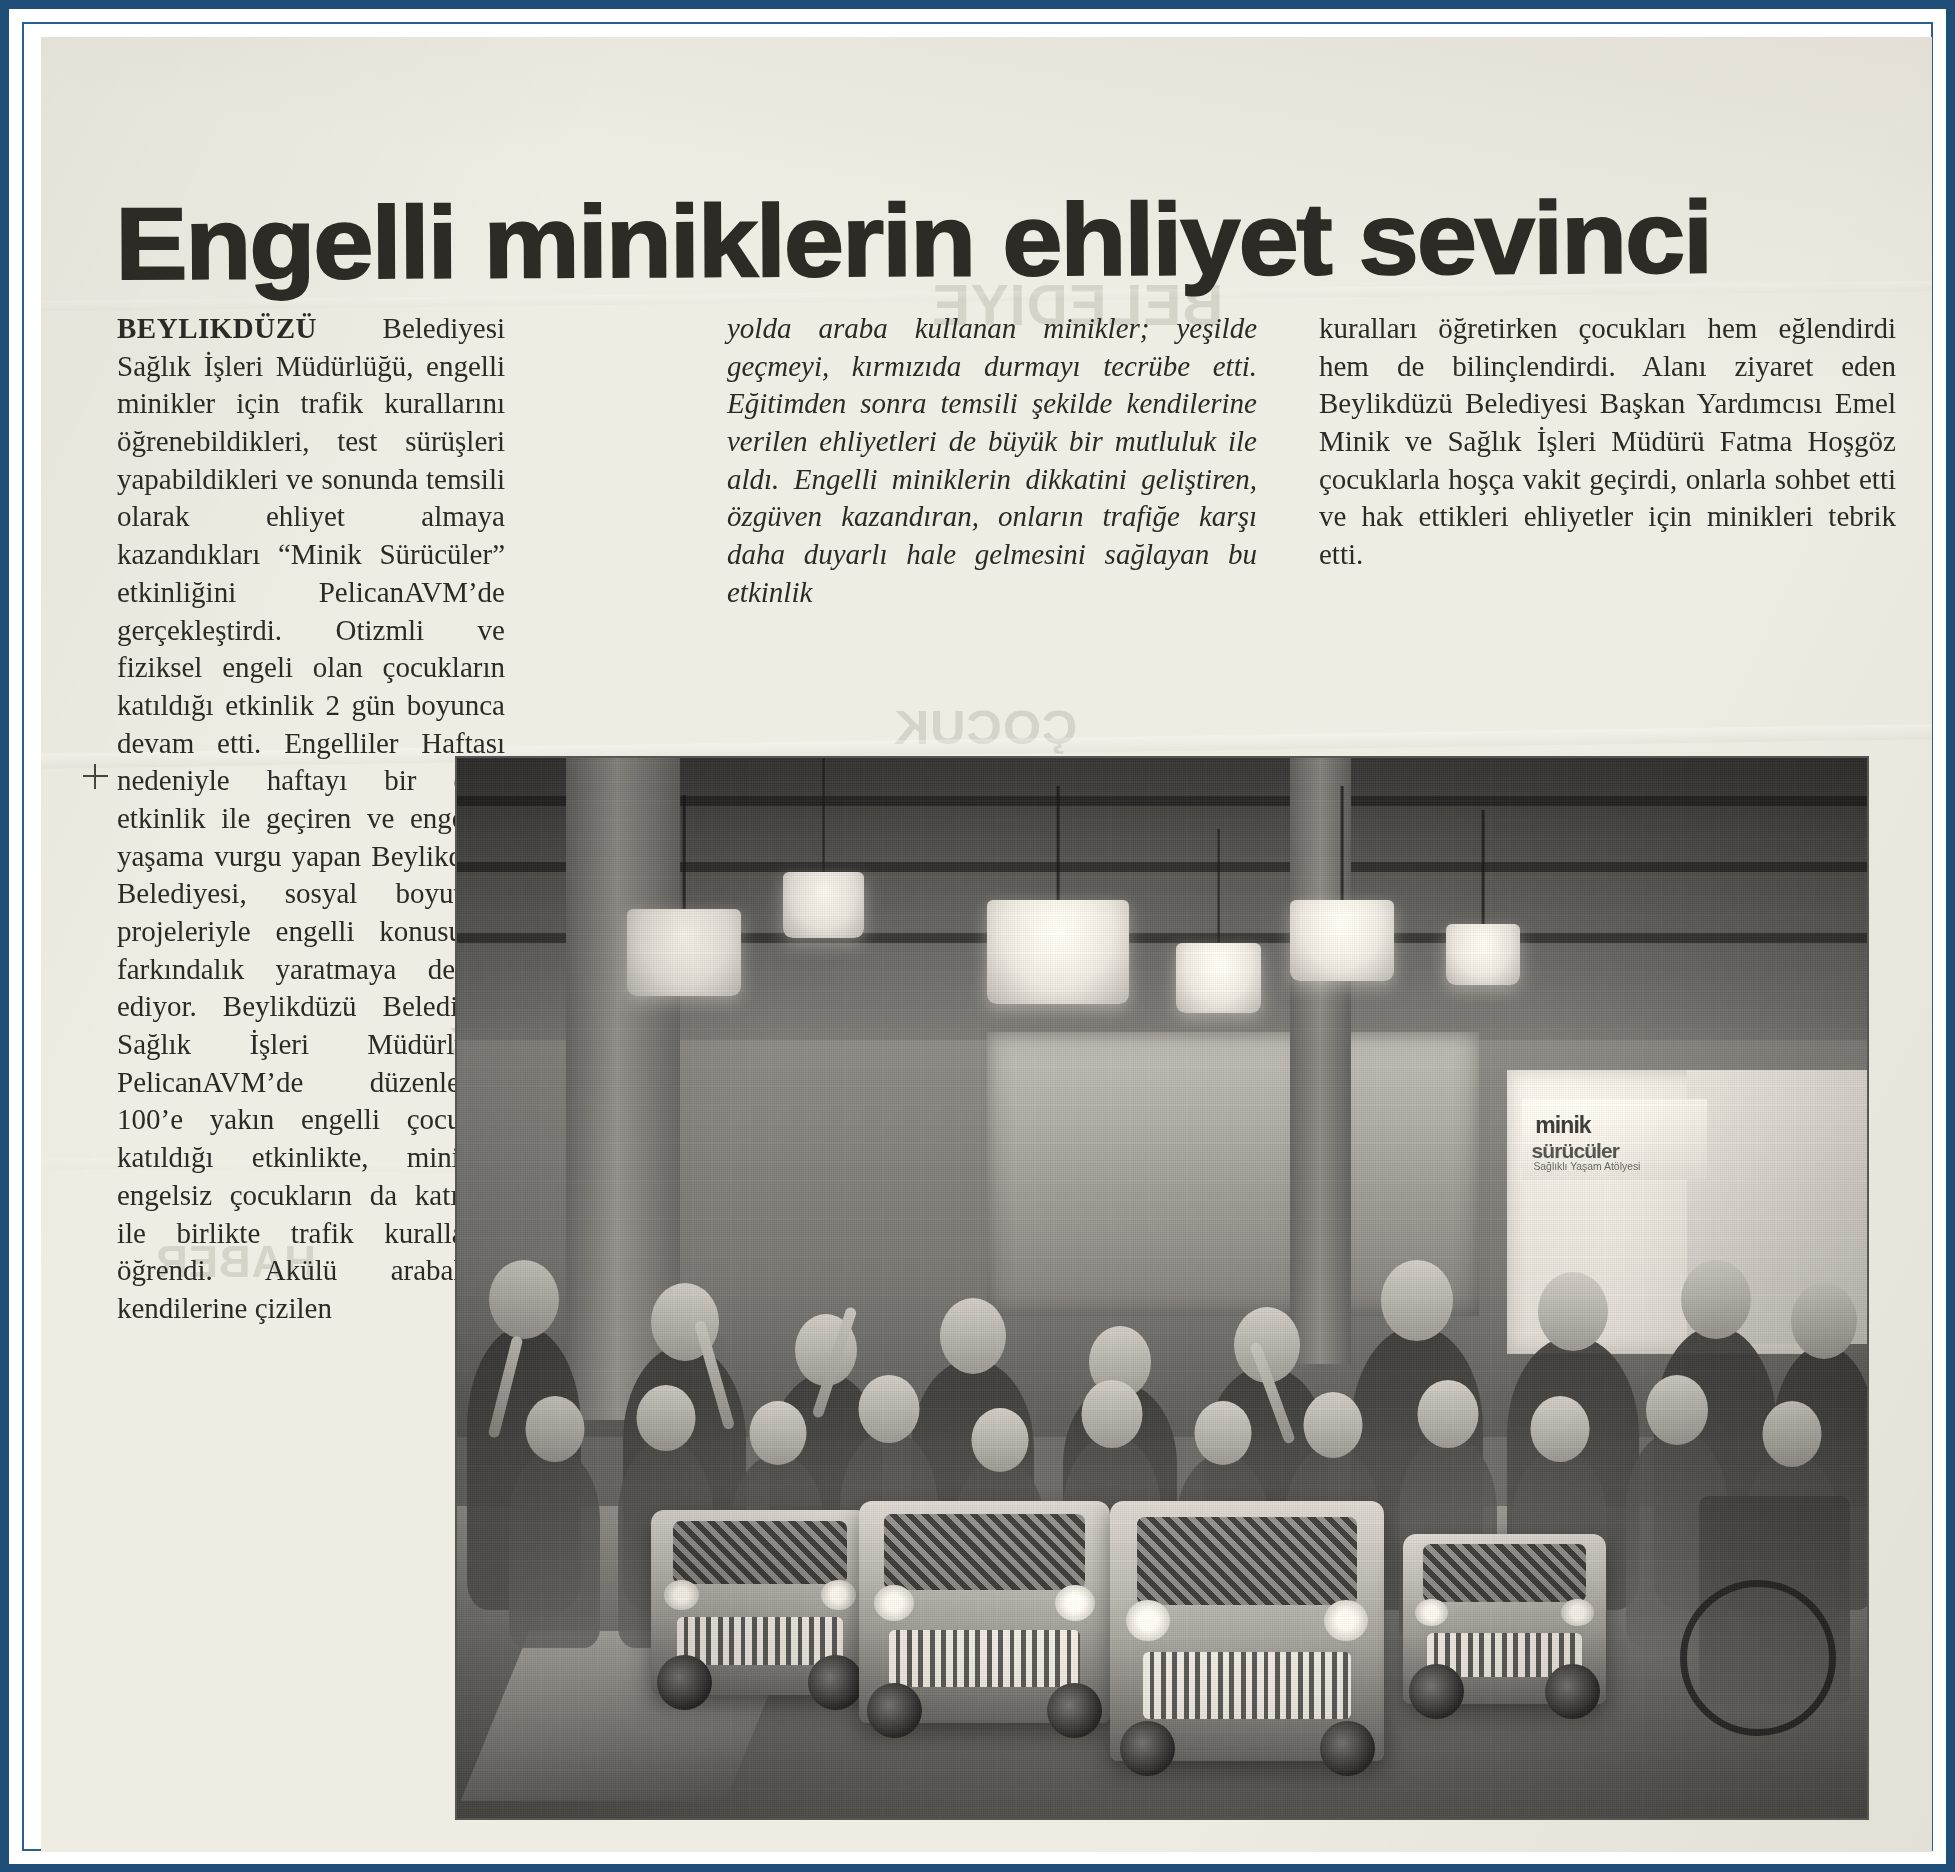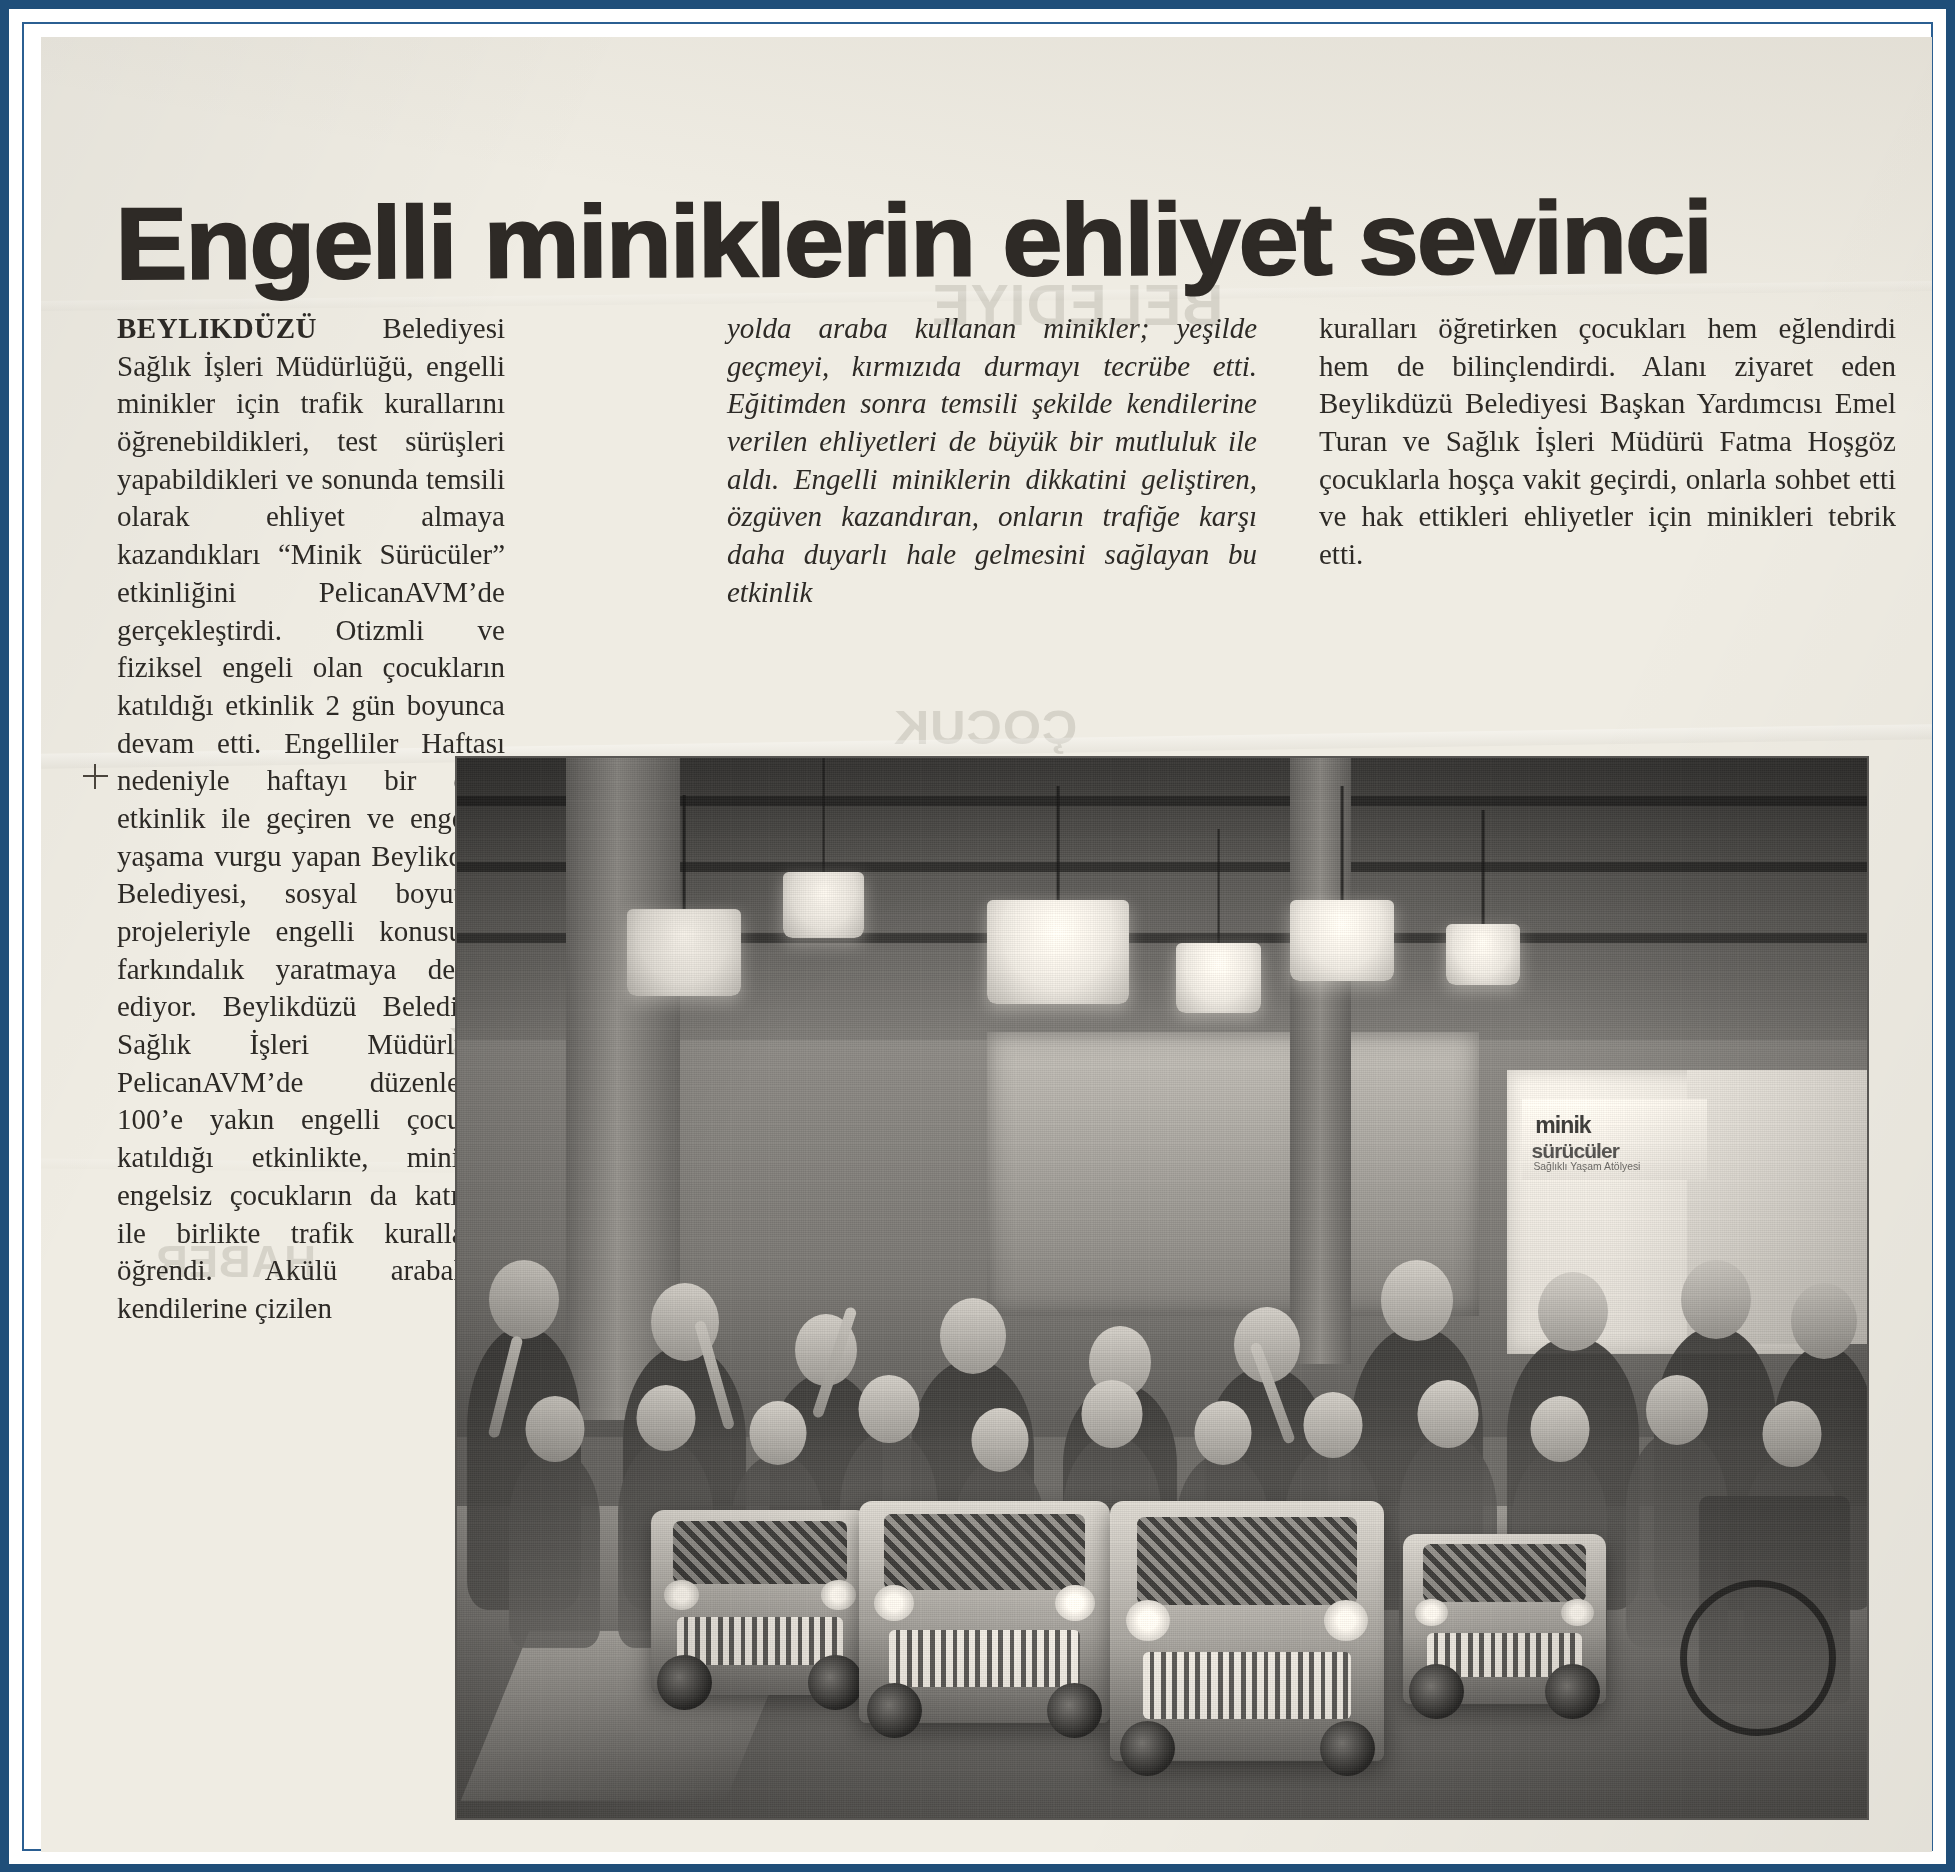--- a/index.html
+++ b/index.html
@@ -322,21 +322,21 @@
     <div class="crop-mark"></div>
 
     <div class="cols">
       <div class="col col-1">
         <p><span class="lead">BEYLIKDÜZÜ</span><span> Belediyesi Sağlık İşleri Müdürlüğü, engelli minikler için trafik kurallarını öğrenebildikleri, test sürüşleri yapabildikleri ve sonunda temsili olarak ehliyet almaya kazandıkları “Minik Sürücüler” etkinliğini PelicanAVM’de gerçekleştirdi. Otizmli ve fiziksel engeli olan çocukların katıldığı etkinlik 2 gün boyunca devam etti. Engelliler Haftası nedeniyle haftayı bir dolu etkinlik ile geçiren ve engelsiz yaşama vurgu yapan Beylikdüzü Belediyesi, sosyal boyuttaki projeleriyle engelli konusunda farkındalık yaratmaya devam ediyor. Beylikdüzü Belediyesi Sağlık İşleri Müdürlüğü, PelicanAVM’de düzenlediği 100’e yakın engelli çocuğun katıldığı etkinlikte, minikler engelsiz çocukların da katılımı ile birlikte trafik kurallarını öğrendi. Akülü arabalarla kendilerine çizilen</span></p>
       </div>
       <div class="col col-2">
         <p><span>yolda araba kullanan minikler; yeşilde geçmeyi, kırmızıda durmayı tecrübe etti. Eğitimden sonra temsili şekilde kendilerine verilen ehliyetleri de büyük bir mutluluk ile aldı. Engelli miniklerin dikkatini geliştiren, özgüven kazandıran, onların trafiğe karşı daha duyarlı hale gelmesini sağlayan bu etkinlik</span></p>
       </div>
       <div class="col col-3">
-        <p><span>kuralları öğretirken çocukları hem eğlendirdi hem de bilinçlendirdi. Alanı ziyaret eden Beylikdüzü Belediyesi Başkan Yardımcısı Emel Turan ve Sağlık İşleri Müdürü Fatma Hoşgöz çocuklarla hoşça vakit geçirdi, onlarla sohbet etti ve hak ettikleri ehliyetler için minikleri tebrik etti.</span></p>
+        <p><span>kuralları öğretirken çocukları hem eğlendirdi hem de bilinçlendirdi. Alanı ziyaret eden Beylikdüzü Belediyesi Başkan Yardımcısı Emel Minik ve Sağlık İşleri Müdürü Fatma Hoşgöz çocuklarla hoşça vakit geçirdi, onlarla sohbet etti ve hak ettikleri ehliyetler için minikleri tebrik etti.</span></p>
       </div>
     </div>
 
     <div class="photo">
       <div class="photo-scene">
 
         <div class="ph-ceiling"></div>
         <div class="ph-beam" style="left:0; top:38px; width:100%;"></div>
         <div class="ph-beam" style="left:0; top:104px; width:100%;"></div>
         <div class="ph-beam" style="left:0; top:175px; width:100%;"></div>

